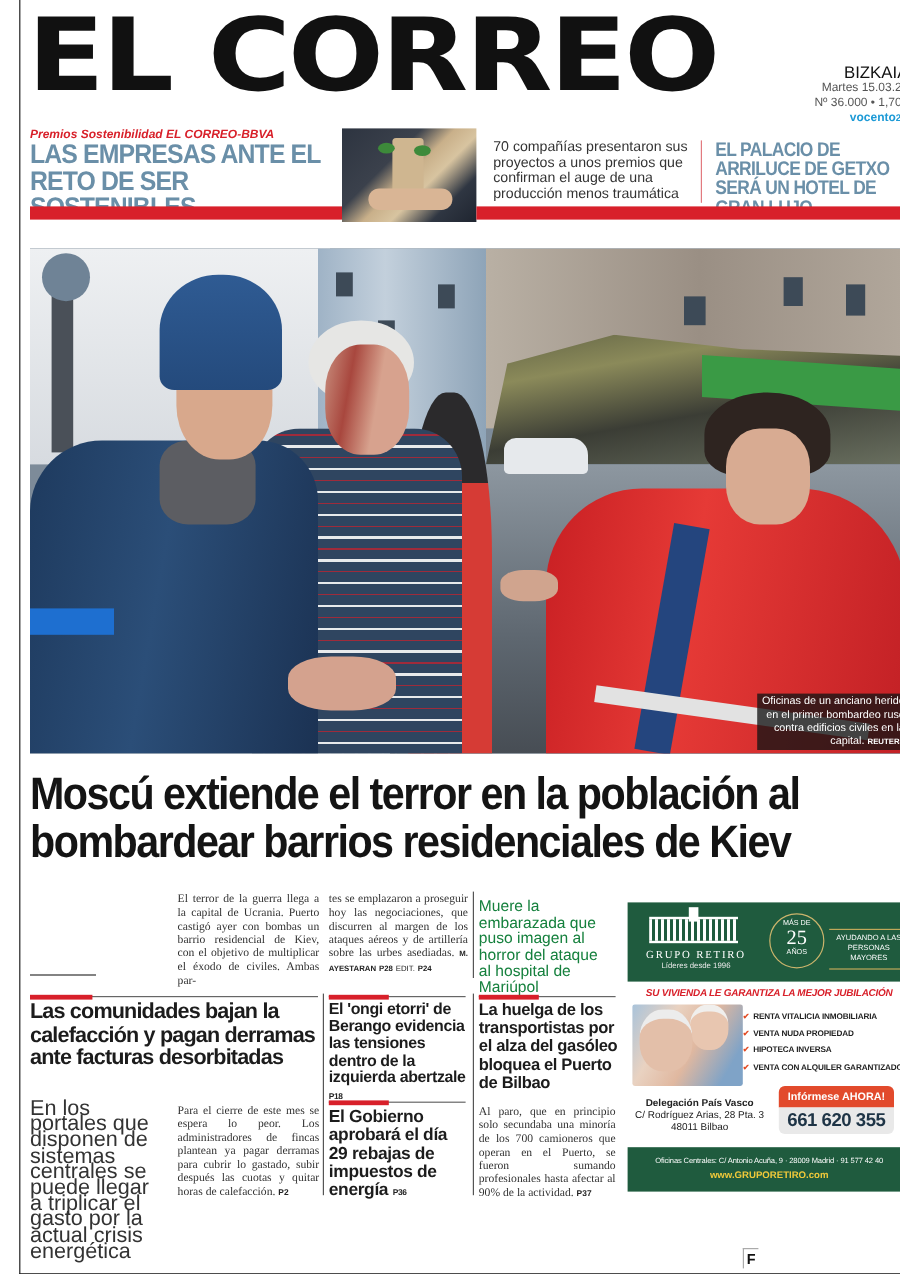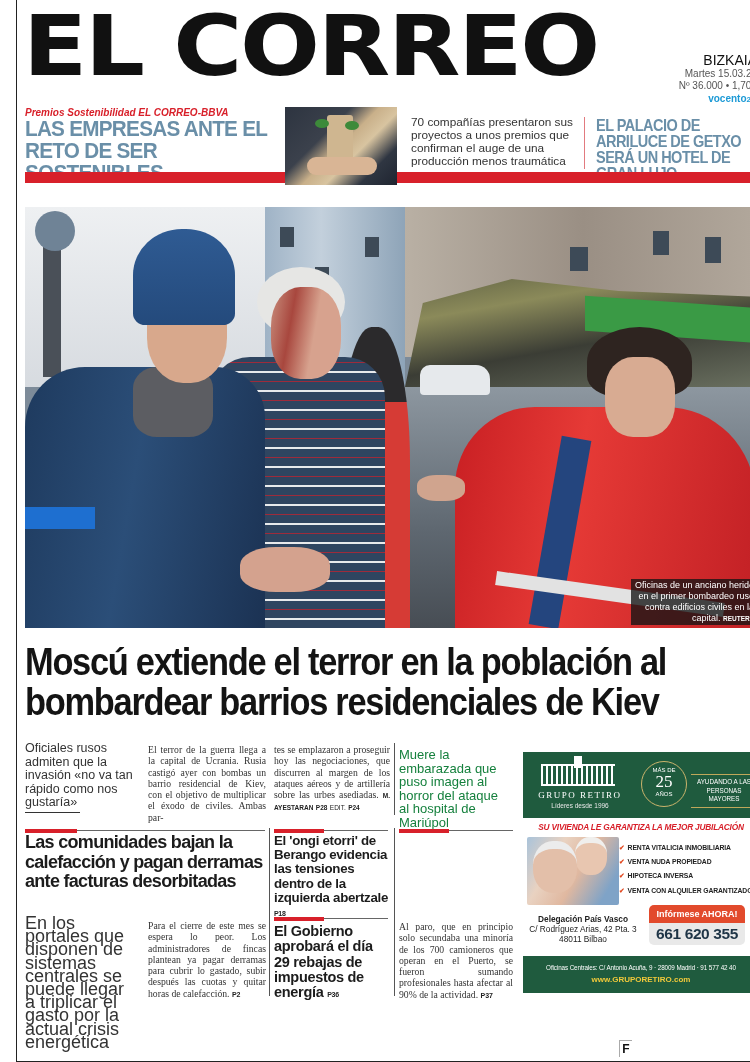--- a/index.html
+++ b/index.html
@@ -181,23 +181,22 @@
     <div class="man1-hat"></div>
     <div class="old-hand"></div>
     <div class="hands"></div>
     <div class="caption">
       <span>Oficinas de un anciano herido en el primer bombardeo ruso contra edificios civiles en la capital.</span> <span class="credit">REUTERS</span>
     </div>
   </div>
 
   <div class="main-head">Moscú extiende el terror en la población al bombardear barrios residenciales de Kiev</div>
 
-  <div class="sidebar-quote">Oficiales rusos admiten que la invasión «no va tan rápido como nos gustaría»</div>
   <div class="quote-underline"></div>
-  <div class="body-col col-a">El terror de la guerra llega a la capital de Ucrania. Rusia castigó ayer con bombas un barrio residencial de Kiev, con el objetivo de multiplicar el éxodo de civiles. Ambas par-</div>
+  <div class="body-col col-a">El terror de la guerra llega a la capital de Ucrania. Puerto castigó ayer con bombas un barrio residencial de Kiev, con el objetivo de multiplicar el éxodo de civiles. Ambas par-</div>
   <div class="body-col col-b">
     <span>tes se emplazaron a proseguir hoy las negociaciones, que discurren al margen de los ataques aéreos y de artillería sobre las urbes asediadas.</span>
     <span class="byline">M. AYESTARAN</span>
     <span class="byline">P28</span>
     <span class="byline" style="font-weight:400;">EDIT.</span>
     <span class="byline">P24</span>
   </div>
   <div class="vsep" style="left:377px;top:743px;height:72px;"></div>
   <div class="mariupol">Muere la embarazada que puso imagen al horror del ataque al hospital de Mariúpol</div>
 
@@ -218,20 +217,21 @@
 
   <div class="hline" style="left:257px;top:918px;width:114px;"></div>
   <div class="redtick" style="left:257px;top:917px;width:50px;"></div>
   <div class="h-small h-gob">
     <span>El Gobierno aprobará el día 29 rebajas de impuestos de energía</span> <span class="pg-tag">P36</span>
   </div>
   <div class="vsep" style="left:377px;top:828px;height:168px;"></div>
 
   <div class="hline" style="left:382px;top:830px;width:114px;"></div>
   <div class="redtick" style="left:382px;top:829px;width:50px;"></div>
+  <div class="h-small h-huelga">La huelga de los transportistas por el alza del gasóleo bloquea el Puerto de Bilbao</div>
   <div class="body-col col-d">
     <span>Al paro, que en principio solo secundaba una minoría de los 700 camioneros que operan en el Puerto, se fueron sumando profesionales hasta afectar al 90% de la actividad.</span> <span class="pg-tag">P37</span>
   </div>
 
   <div class="ad">
     <div class="ad-top">
       <div class="ad-logo-tower"></div>
       <div class="ad-logo-bldg"></div>
       <div class="ad-brand">GRUPO RETIRO</div>
       <div class="ad-since">Líderes desde 1996</div>
@@ -248,21 +248,21 @@
       <div class="head1"></div>
     </div>
     <div class="ad-list">
       <div><span class="chk">✔</span><span>RENTA VITALICIA INMOBILIARIA</span></div>
       <div><span class="chk">✔</span><span>VENTA NUDA PROPIEDAD</span></div>
       <div><span class="chk">✔</span><span>HIPOTECA INVERSA</span></div>
       <div><span class="chk">✔</span><span>VENTA CON ALQUILER GARANTIZADO</span></div>
     </div>
     <div class="ad-deleg">
       <div class="b">Delegación País Vasco</div>
-      <div>C/ Rodríguez Arias, 42 Pta. 3</div>
+      <div>C/ Rodríguez Arias, 28 Pta. 3</div>
       <div>48011 Bilbao</div>
     </div>
     <div class="ad-cta">Infórmese AHORA!</div>
     <div class="ad-phone">661 620 355</div>
     <div class="ad-bottom">
       <div class="addr">Oficinas Centrales: C/ Antonio Acuña, 9 · 28009 Madrid · 91 577 42 40</div>
       <div class="web">www.GRUPORETIRO.com</div>
     </div>
   </div>
 

